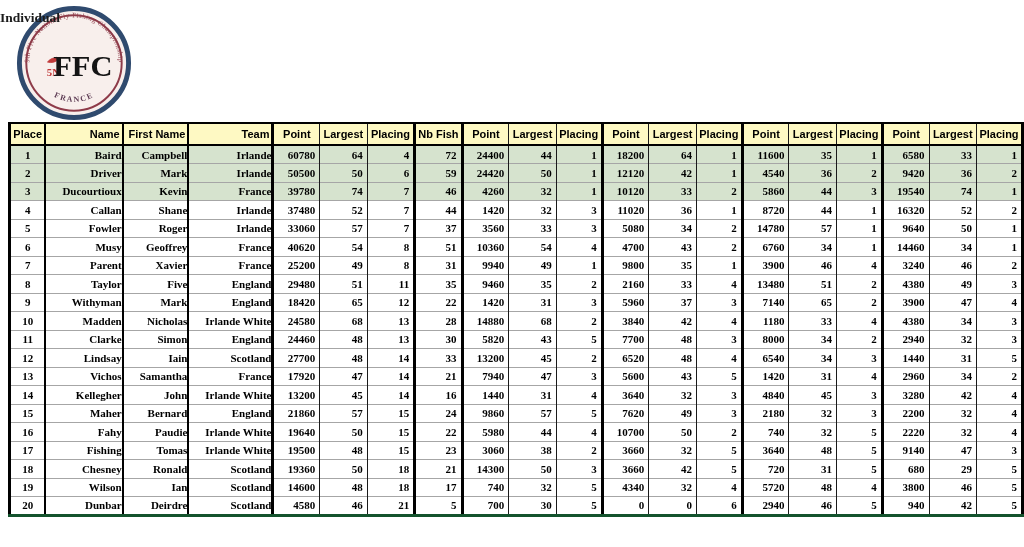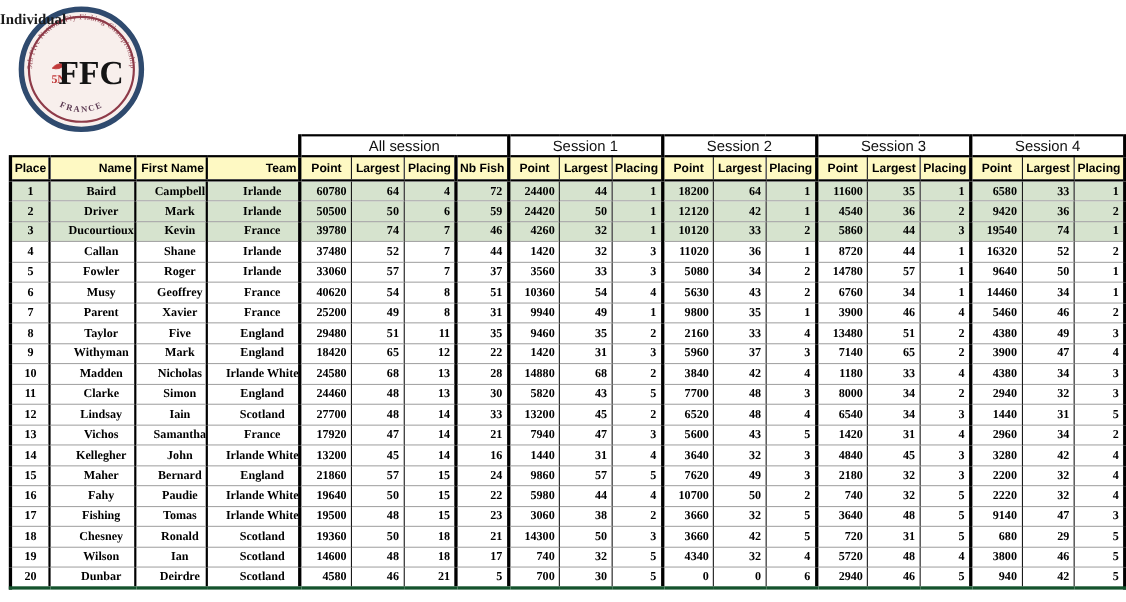--- a/index.html
+++ b/index.html
@@ -26,21 +26,21 @@
   th.colh{font-family:Liberation Sans, sans-serif;font-weight:bold;font-size:11px;
           background:#fef9c3;border:1px solid #1a1a1a;border-top:2px solid #000;
           border-bottom:2px solid #000;height:22px;padding:0 2px;text-align:center;
           white-space:nowrap;overflow:hidden;}
   th.colh.txt{text-align:right;padding-left:4px;}
 
   td{font-weight:bold;font-size:11px;height:18.5px;padding:0;
      border-left:1px solid #1a1a1a;border-top:1px solid #a6a6a6;
      white-space:nowrap;overflow:hidden;background:#fff;}
   td.num{text-align:right;padding-right:4px;}
-  td.txt{text-align:center;padding-left:16px;}
+  td.txt{text-align:right;padding-left:16px;}
   td.ctr{text-align:center;}
 
   .first{border-left:3px solid #000 !important;}
   .last{border-right:3px solid #000 !important;}
   .gs{border-left:3px solid #000 !important;}   
   .ls{border-left:2px solid #000 !important;}   
   tbody tr:last-child td{border-bottom:3px solid #14532d;}
   tr.hl td{background:var(--hl,#d6e3ce);}
 </style>
 </head>
@@ -87,28 +87,20 @@
         <col style="width:48px">
         <col style="width:46px">
       <col style="width:49px">
         <col style="width:48px">
         <col style="width:46px">
       <col style="width:49px">
         <col style="width:48px">
         <col style="width:46px">
     </colgroup>
     <thead>
-      <tr>
-        <th class="grp-empty" colspan="4"></th>
-        <th class="grp gs" colspan="4">All session</th>
-        <th class="grp gs" colspan="3">Session 1</th>
-        <th class="grp gs" colspan="3">Session 2</th>
-        <th class="grp gs" colspan="3">Session 3</th>
-        <th class="grp gs last" colspan="3">Session 4</th>
-      </tr>
       <tr>
         <th class="colh first">Place</th>
         <th class="colh ls txt">Name</th>
         <th class="colh ls txt">First Name</th>
         <th class="colh ls txt">Team</th>
         <th class="colh gs">Point</th>
         <th class="colh">Largest</th>
         <th class="colh">Placing</th>
         <th class="colh gs">Nb Fish</th>
         <th class="colh gs">Point</th>
@@ -241,21 +233,21 @@
           <td class="txt ls">Musy</td>
           <td class="txt ls">Geoffrey</td>
           <td class="txt ls">France</td>
           <td class="num gs">40620</td>
           <td class="num">54</td>
           <td class="num">8</td>
           <td class="num gs">51</td>
           <td class="num gs">10360</td>
           <td class="num">54</td>
           <td class="num">4</td>
-          <td class="num gs">5630</td>
+          <td class="num gs">4700</td>
           <td class="num">43</td>
           <td class="num">2</td>
           <td class="num gs">6760</td>
           <td class="num">34</td>
           <td class="num">1</td>
           <td class="num gs">14460</td>
           <td class="num">34</td>
           <td class="num last">1</td>
         </tr>
         <tr>
@@ -269,21 +261,21 @@
           <td class="num gs">31</td>
           <td class="num gs">9940</td>
           <td class="num">49</td>
           <td class="num">1</td>
           <td class="num gs">9800</td>
           <td class="num">35</td>
           <td class="num">1</td>
           <td class="num gs">3900</td>
           <td class="num">46</td>
           <td class="num">4</td>
-          <td class="num gs">5460</td>
+          <td class="num gs">3240</td>
           <td class="num">46</td>
           <td class="num last">2</td>
         </tr>
         <tr>
           <td class="ctr first">8</td>
           <td class="txt ls">Taylor</td>
           <td class="txt ls">Five</td>
           <td class="txt ls">England</td>
           <td class="num gs">29480</td>
           <td class="num">51</td>

